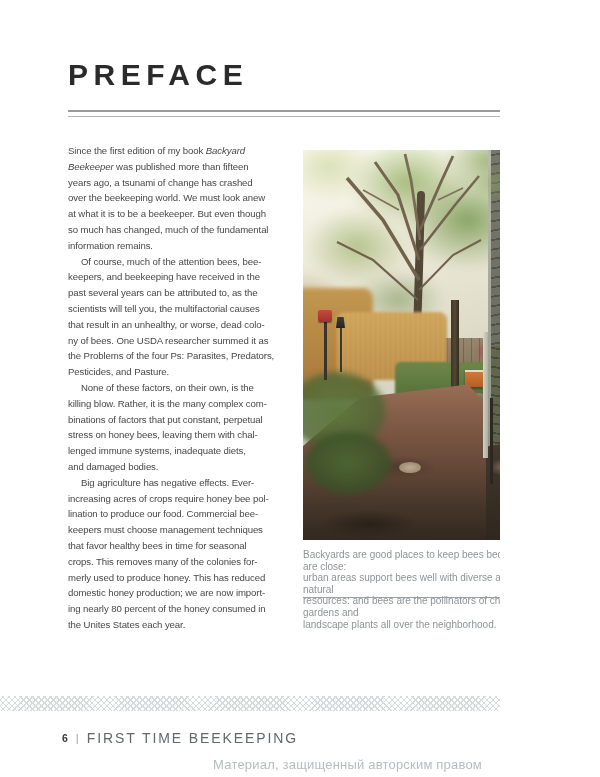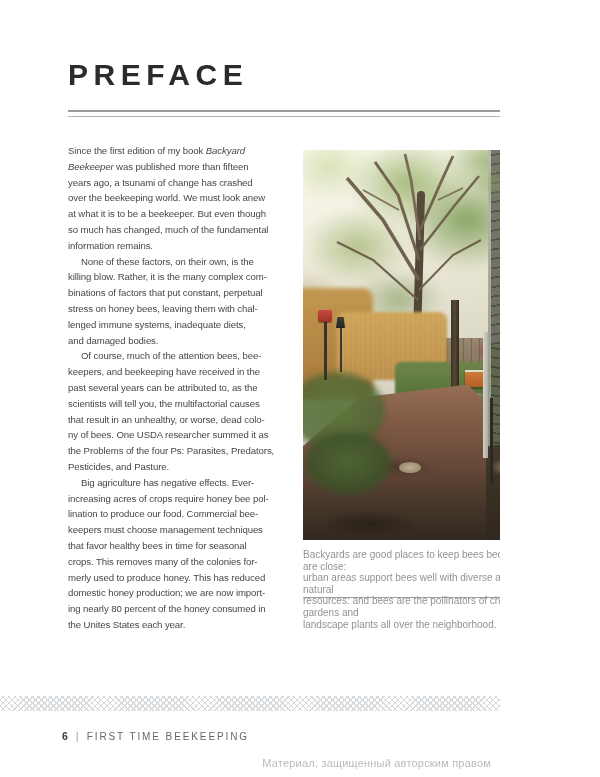--- a/index.html
+++ b/index.html
@@ -123,56 +123,56 @@
     background-image:
       repeating-linear-gradient(45deg,rgba(0,0,0,0) 0 3px,#d6dadd 3px 4.2px),
       repeating-linear-gradient(-45deg,rgba(0,0,0,0) 0 3px,#d6dadd 3px 4.2px);
   }
   
   .footer{
     position:absolute;left:62px;top:730px;display:flex;align-items:center;gap:8px;
   }
   .page-num{font-size:10.5px;font-weight:700;color:#3a3a3a;}
   .foot-div{font-size:11px;font-weight:300;color:#9aa0a3;line-height:10px;}
-  .book-title{font-size:10px;letter-spacing:1.9px;color:#63676b;}
+  .book-title{font-size:14px;letter-spacing:1.9px;color:#63676b;}
   .copyright{
-    position:absolute;right:9px;top:757px;font-size:11px;color:#b8bcbe;letter-spacing:.2px;
+    position:absolute;right:18px;top:757px;font-size:13px;color:#b8bcbe;letter-spacing:.2px;
   }
 </style>
 </head>
 <body>
 
 <div class="page">
 
   <h1 class="title">PREFACE</h1>
   <div class="rule rule-top"></div>
   <div class="rule rule-bottom"></div>
 
   <div class="body-col">
     <p><span>Since the first edition of my book </span><em>Backyard
 Beekeeper</em><span> was published more than fifteen
 years ago, a tsunami of change has crashed
 over the beekeeping world. We must look anew
 at what it is to be a beekeeper. But even though
 so much has changed, much of the fundamental
 information remains.</span></p>
-    <p class="indent">None of these factors, on their own, is the
-killing blow. Rather, it is the many complex com-
-binations of factors that put constant, perpetual
-stress on honey bees, leaving them with chal-
-lenged immune systems, inadequate diets,
-and damaged bodies.</p>
     <p class="indent">Of course, much of the attention bees, bee-
 keepers, and beekeeping have received in the
 past several years can be attributed to, as the
 scientists will tell you, the multifactorial causes
 that result in an unhealthy, or worse, dead colo-
 ny of bees. One USDA researcher summed it as
 the Problems of the four Ps: Parasites, Predators,
 Pesticides, and Pasture.</p>
+    <p class="indent">None of these factors, on their own, is the
+killing blow. Rather, it is the many complex com-
+binations of factors that put constant, perpetual
+stress on honey bees, leaving them with chal-
+lenged immune systems, inadequate diets,
+and damaged bodies.</p>
     <p class="indent">Big agriculture has negative effects. Ever-
 increasing acres of crops require honey bee pol-
 lination to produce our food. Commercial bee-
 keepers must choose management techniques
 that favor healthy bees in time for seasonal
 crops. This removes many of the colonies for-
 merly used to produce honey. This has reduced
 domestic honey production; we are now import-
 ing nearly 80 percent of the honey consumed in
 the Unites States each year.</p>

